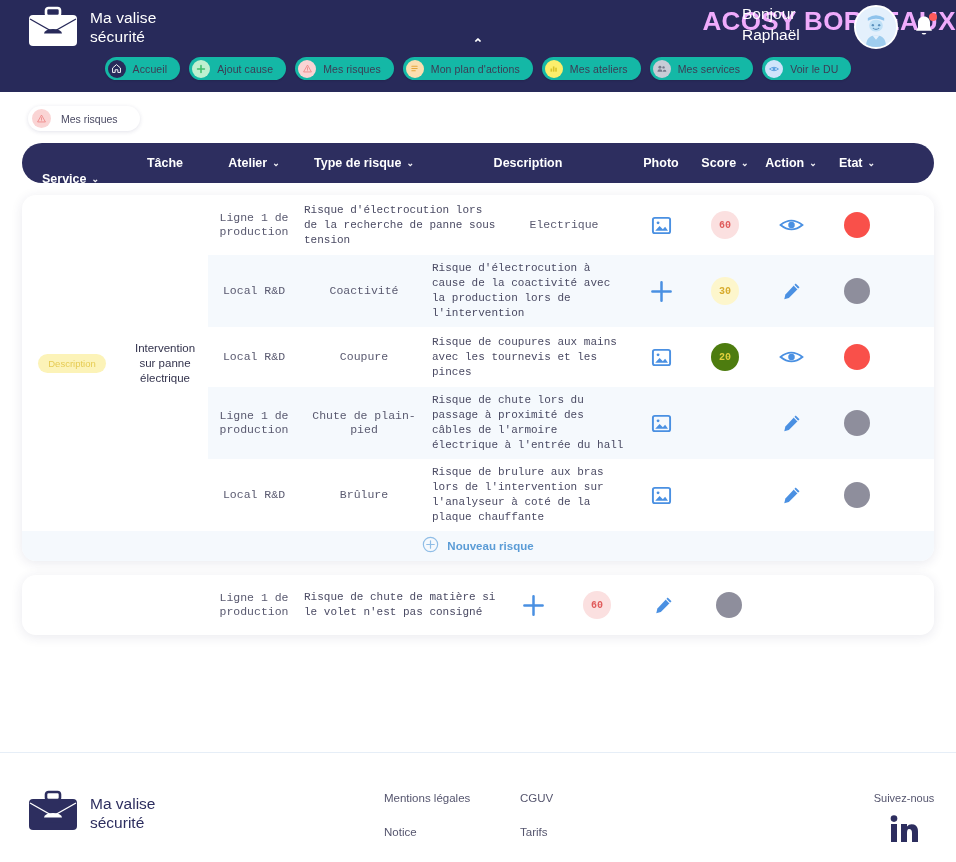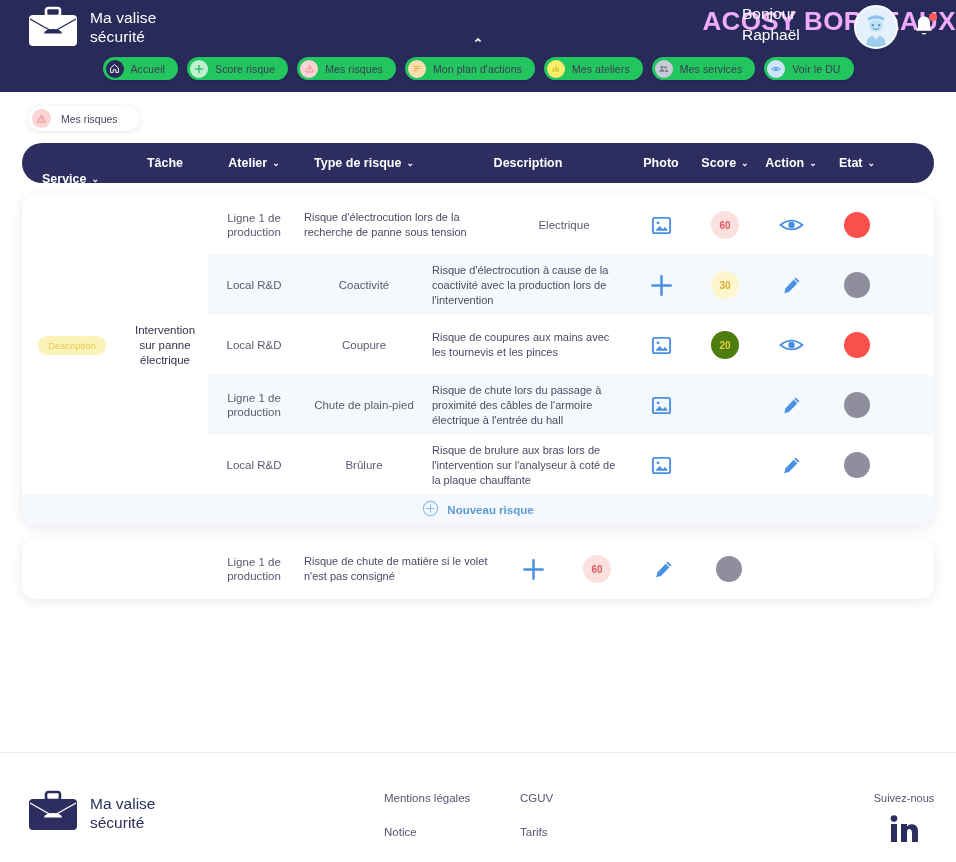--- a/index.html
+++ b/index.html
@@ -100,21 +100,21 @@
     left: 0; right: 0;
     top: 57px;
     display: flex;
     justify-content: center;
     gap: 9px;
   }
   .pill {
     display: flex;
     align-items: center;
     gap: 7px;
-    background: #22c55e;
+    background: #14b8a6;
     border-radius: 14px;
     height: 23px;
     padding: 0 13px 0 3px;
     cursor: pointer;
     box-shadow: 0 1px 2px rgba(0,0,0,.12);
   }
   .pill-ico {
     width: 18px; height: 18px;
     border-radius: 50%;
     display: flex; align-items: center; justify-content: center;
@@ -216,21 +216,21 @@
   .grp-task {
     width: 86px;
     display: flex; align-items: center; justify-content: center;
     text-align: center;
     font-size: 11.5px;
     color: #33334d;
     line-height: 15px;
     flex: none;
     padding: 0 4px;
   }
-  .rows { flex: 1; }
+  .rows { flex: 1; font-family: Liberation Mono, monospace; }
 
   .row {
     display: flex;
     align-items: center;
     min-height: 60px;
   }
   .row.alt { background: #f5f9fd; }
   .cell { display: flex; align-items: center; justify-content: center; padding: 6px 4px; }
   .c-atl  { width: 92px; text-align: center; font-size: 11.5px; color: #5a5a70; line-height: 14px; flex:none; }
   .c-typ  { width: 128px; text-align: center; font-size: 11.5px; color: #5a5a70; line-height: 14px; flex:none; }
@@ -378,21 +378,21 @@
       </span>
       <span class="pill-lbl">Accueil</span>
     </div>
 
     <div class="pill">
       <span class="pill-ico ic-plus">
         <svg viewBox="0 0 14 14" width="12" height="12">
             <path d="M7 3 V11 M3 7 H11" stroke="#3fbd6b" stroke-width="1.8" stroke-linecap="round"></path>
           </svg>
       </span>
-      <span class="pill-lbl">Score risque</span>
+      <span class="pill-lbl">Ajout cause</span>
     </div>
 
     <div class="pill">
       <span class="pill-ico ic-warn">
         <svg viewBox="0 0 14 14" width="11" height="11">
             <path d="M7 2.6 L12 11.4 H2 Z" fill="none" stroke="#ef8686" stroke-width="1.1" stroke-linejoin="round"></path>
             <path d="M7 6 V8.4" stroke="#ef8686" stroke-width="1.1" stroke-linecap="round"></path>
             <circle cx="7" cy="9.8" r=".6" fill="#ef8686"></circle>
           </svg>
       </span>

